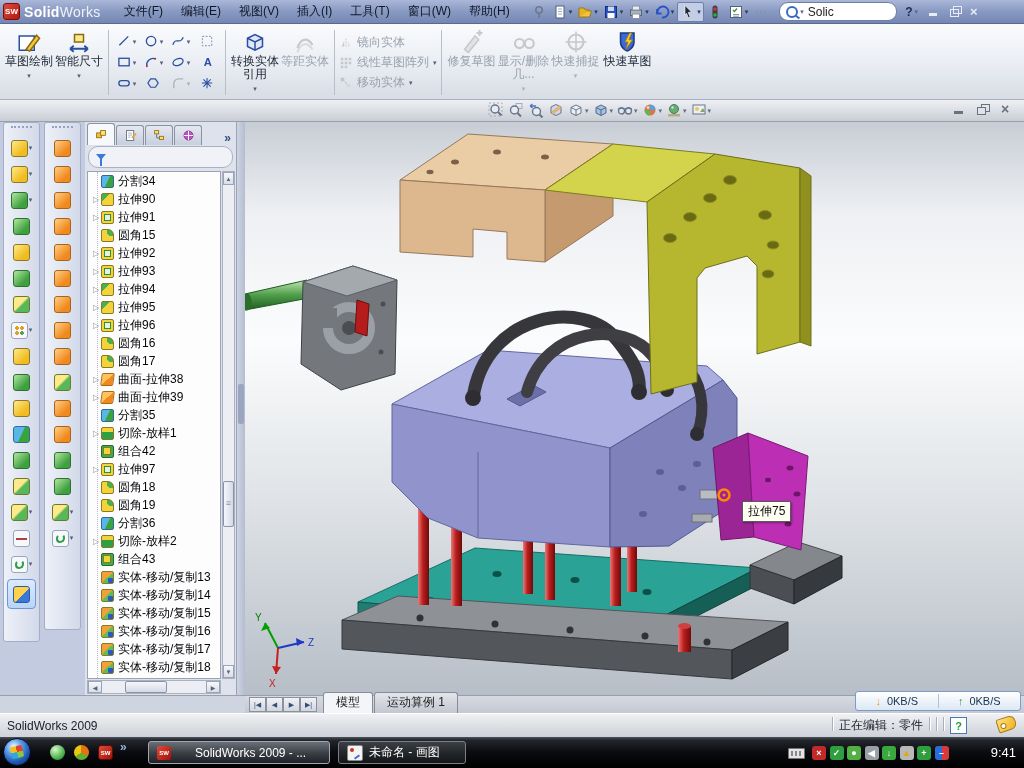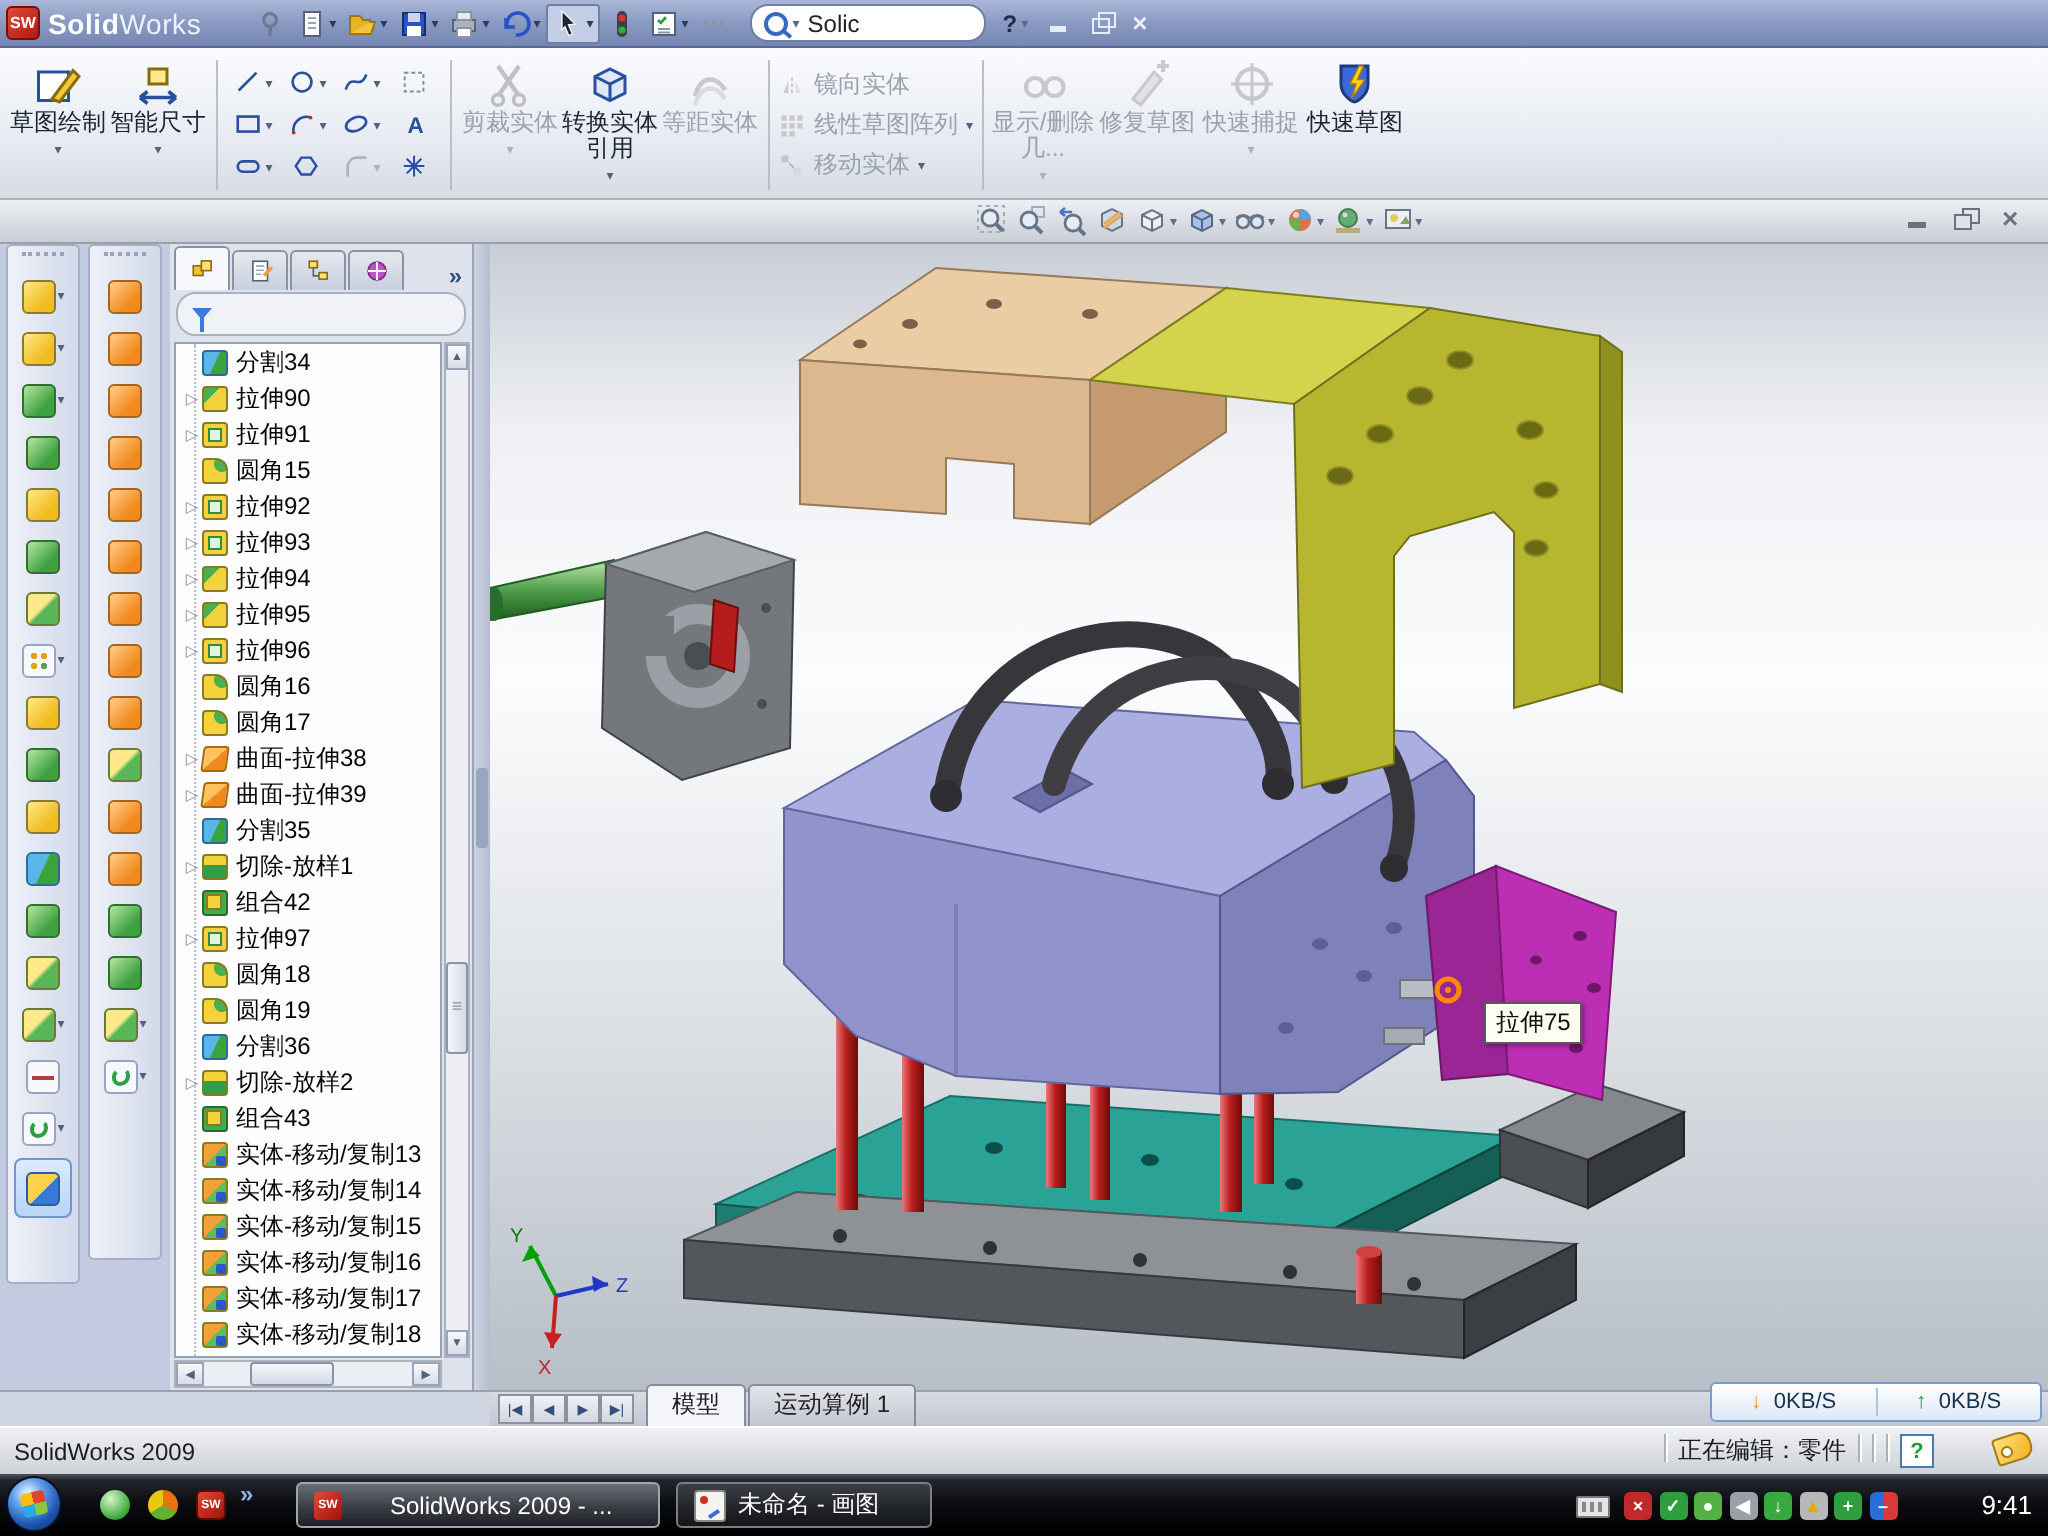--- a/index.html
+++ b/index.html
@@ -213,20 +213,29 @@
   svg{display:block}
 </style>
 </head>
 <body>
 
 <div id="titlebar" class="abs">
   <div class="swbadge">
       <span>SW</span>
     </div>
   <div class="brandtxt"><b>Solid</b><span>Works</span></div>
+  <div id="menus">
+      <div class="menu">文件(F)</div>
+      <div class="menu">编辑(E)</div>
+      <div class="menu">视图(V)</div>
+      <div class="menu">插入(I)</div>
+      <div class="menu">工具(T)</div>
+      <div class="menu">窗口(W)</div>
+      <div class="menu">帮助(H)</div>
+    </div>
   <div id="titletools">
       <div class="tbtn">
         <div>
           <svg width="16" height="16" viewBox="0 0 16 16">
             <circle cx="8" cy="6" r="3.2" fill="none" stroke="#6e7890" stroke-width="1.6"></circle>
             <rect x="7.3" y="9" width="1.6" height="5" fill="#6e7890"></rect>
           </svg>
         </div>
       </div>
       <div class="tbtn">
@@ -440,31 +449,20 @@
       <div class="skcell">
         <span>
           <svg width="15" height="15" viewBox="0 0 16 16">
             <path d="M7.5 2 V13 M2 7.5 H13 M3.6 3.6 L11.4 11.4 M11.4 3.6 L3.6 11.4" stroke="#2b4fa0" stroke-width="1.1"></path>
           </svg>
         </span>
       </div>
     </div>
   <div class="rsep"></div>
   <div id="grp-entities" style="display:flex">
-      <div class="rbig dis" style="width: 50px;">
-        <div class="ric">
-          <svg width="24" height="24" viewBox="0 0 16 16">
-            <path d="M4 2 L11 12 M11 2 L4 12" stroke="#7a828e" stroke-width="1.5"></path>
-            <circle cx="4" cy="13.3" r="1.8" fill="none" stroke="#7a828e" stroke-width="1.2"></circle>
-            <circle cx="11" cy="13.3" r="1.8" fill="none" stroke="#7a828e" stroke-width="1.2"></circle>
-          </svg>
-        </div>
-        <span>剪裁实体</span>
-        <div class="rarr">▾</div>
-      </div>
       <div class="rbig" style="width: 50px;">
         <div class="ric">
           <svg width="24" height="24" viewBox="0 0 16 16">
             <path d="M3 5.5 L8 3 L13 5.5 L13 11 L8 13.5 L3 11 Z" fill="#dfe8f6" stroke="#2b4fa0"></path>
             <path d="M3 5.5 L8 8 L13 5.5 M8 8 V13.5" stroke="#2b4fa0" fill="none"></path>
           </svg>
         </div>
         <span>转换实体引用</span>
         <div class="rarr">▾</div>
       </div>
@@ -520,36 +518,36 @@
         </span>
         <span>移动实体</span>
         <span class="rarr">▾</span>
       </div>
     </div>
   <div class="rsep"></div>
   <div id="grp-right" style="display:flex">
       <div class="rbig dis" style="width: 52px;">
         <div class="ric">
           <svg width="24" height="24" viewBox="0 0 16 16">
+            <path d="M3 13 L10 4 L12.5 6.5 L5.5 15 Z" fill="#c8ced8" stroke="#8a94a4"></path>
+            <path d="M11 2 h4 M13 0 v4" stroke="#8a94a4" stroke-width="1.4"></path>
+          </svg>
+        </div>
+        <span>修复草图</span>
+      </div>
+      <div class="rbig dis" style="width: 52px;">
+        <div class="ric">
+          <svg width="24" height="24" viewBox="0 0 16 16">
             <circle cx="5" cy="9" r="3" fill="none" stroke="#8a94a4" stroke-width="1.4"></circle>
             <circle cx="11.5" cy="9" r="3" fill="none" stroke="#8a94a4" stroke-width="1.4"></circle>
             <path d="M8 9 h.8" stroke="#8a94a4"></path>
           </svg>
         </div>
         <span>显示/删除几...</span>
         <div class="rarr">▾</div>
-      </div>
-      <div class="rbig dis" style="width: 52px;">
-        <div class="ric">
-          <svg width="24" height="24" viewBox="0 0 16 16">
-            <path d="M3 13 L10 4 L12.5 6.5 L5.5 15 Z" fill="#c8ced8" stroke="#8a94a4"></path>
-            <path d="M11 2 h4 M13 0 v4" stroke="#8a94a4" stroke-width="1.4"></path>
-          </svg>
-        </div>
-        <span>修复草图</span>
       </div>
       <div class="rbig dis" style="width: 52px;">
         <div class="ric">
           <svg width="24" height="24" viewBox="0 0 16 16">
             <circle cx="8" cy="8" r="5" fill="none" stroke="#8a94a4" stroke-width="1.4"></circle>
             <path d="M8 1 V15 M1 8 H15" stroke="#8a94a4"></path>
           </svg>
         </div>
         <span>快速捕捉</span>
         <div class="rarr">▾</div>

